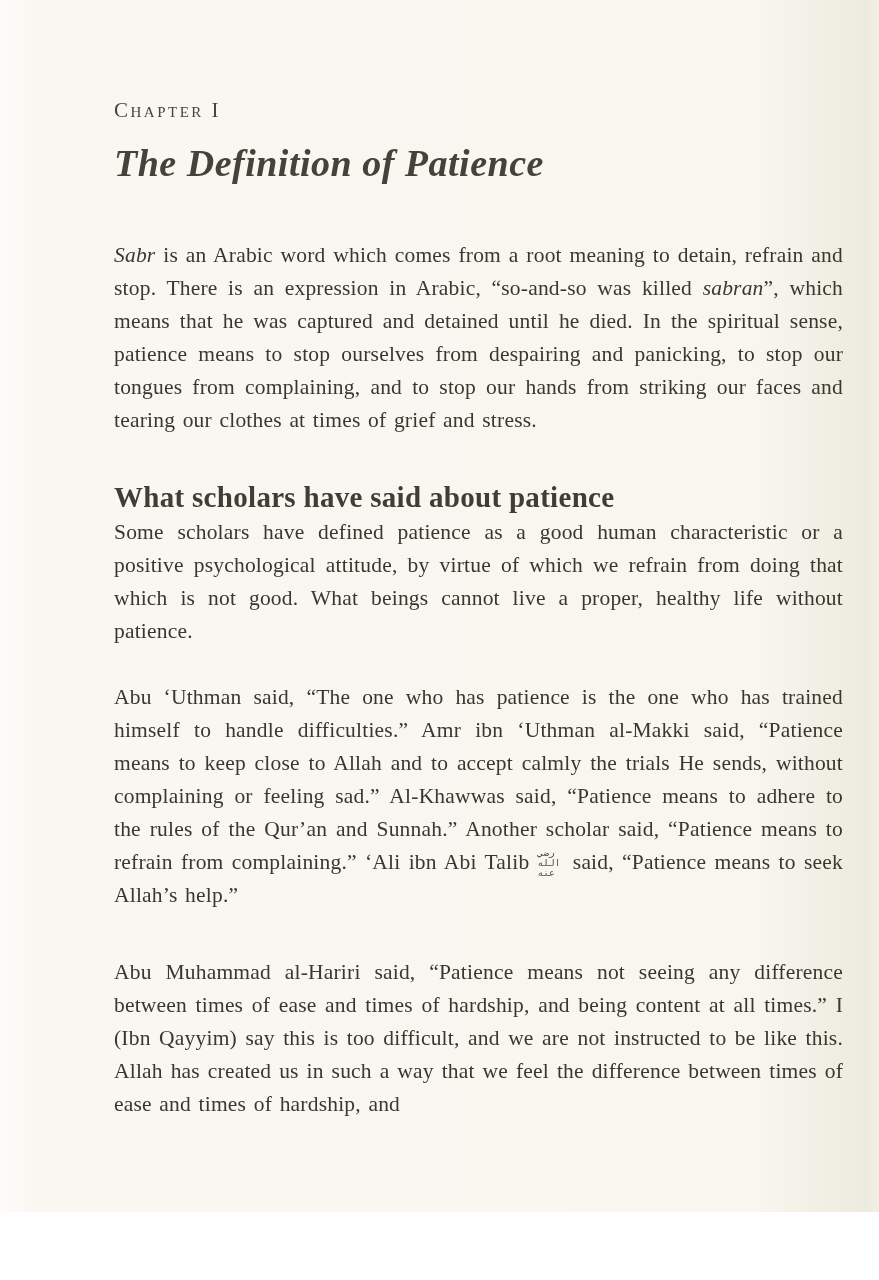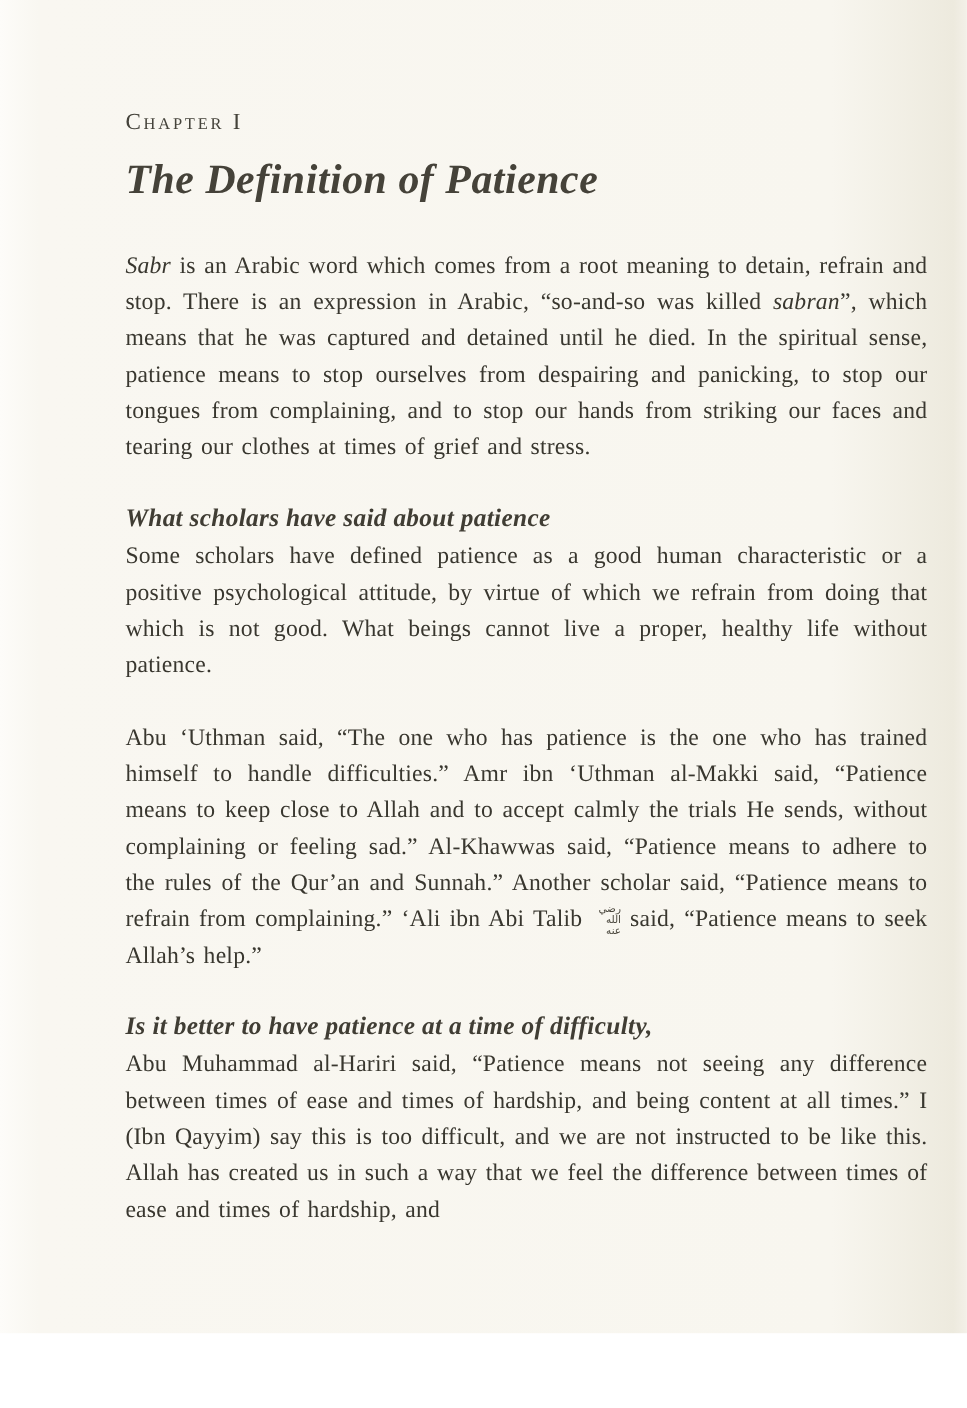--- a/index.html
+++ b/index.html
@@ -35,40 +35,39 @@
     color: #454239;
   }
   .body-text {
     margin: 0;
     font-size: 21.5px;
     line-height: 33px;
     text-align: justify;
     word-spacing: 2px;
     letter-spacing: 0.2px;
   }
-  .first-para { margin-top: 40px; }
+  .first-para { margin-top: 54px; }
   .spaced-para { margin-top: 33px; }
   .section-heading {
-    margin: 31px 0 2px 0;
-    font-size: 23px;
+    margin: 44px 0 2px 0;
+    font-size: 29px;
     line-height: 33px;
-    font-style: italic;
     font-weight: bold;
     letter-spacing: 0.3px;
     color: #403d34;
   }
   .section-heading .h-line { display: block; }
   em { font-style: italic; }
   .honorific {
     display: inline-block;
     width: 27px;
-    font-family: Liberation Sans, sans-serif;
+    font-family: Liberation Mono, monospace;
     font-size: 9.5px;
     line-height: 1.05;
-    text-align: right;
+    text-align: left;
     vertical-align: -7px;
     color: #4a473d;
     word-spacing: normal;
     letter-spacing: 0;
     white-space: normal;
   }
 </style>
 </head>
 <body>
 
@@ -81,18 +80,17 @@
 
   <p class="body-text first-para"><em>Sabr</em> is an Arabic word which comes from a root meaning to detain, refrain and stop. There is an expression in Arabic, “so-and-so was killed <em>sabran</em>”, which means that he was captured and detained until he died. In the spiritual sense, patience means to stop ourselves from despairing and panicking, to stop our tongues from complaining, and to stop our hands from striking our faces and tearing our clothes at times of grief and stress.</p>
 
   <h2 class="section-heading">What scholars have said about patience</h2>
 
   <p class="body-text">Some scholars have defined patience as a good human characteristic or a positive psychological attitude, by virtue of which we refrain from doing that which is not good. What beings cannot live a proper, healthy life without patience.</p>
 
   <p class="body-text spaced-para">Abu ‘Uthman said, “The one who has patience is the one who has trained himself to handle difficulties.” Amr ibn ‘Uthman al-Makki said, “Patience means to keep close to Allah and to accept calmly the trials He sends, without complaining or feeling sad.” Al-Khawwas said, “Patience means to adhere to the rules of the Qur’an and Sunnah.” Another scholar said, “Patience means to refrain from complaining.” ‘Ali ibn Abi Talib <span class="honorific">رضي الله عنه</span> said, “Patience means to seek Allah’s help.”</p>
 
   <h2 class="section-heading">
-    <span class="h-line">Is it better to have patience at a time of difficulty,</span>
   </h2>
 
   <p class="body-text">Abu Muhammad al-Hariri said, “Patience means not seeing any difference between times of ease and times of hardship, and being content at all times.” I (Ibn Qayyim) say this is too difficult, and we are not instructed to be like this. Allah has created us in such a way that we feel the difference between times of ease and times of hardship, and</p>
 
 </div>
 
 </body></html>

